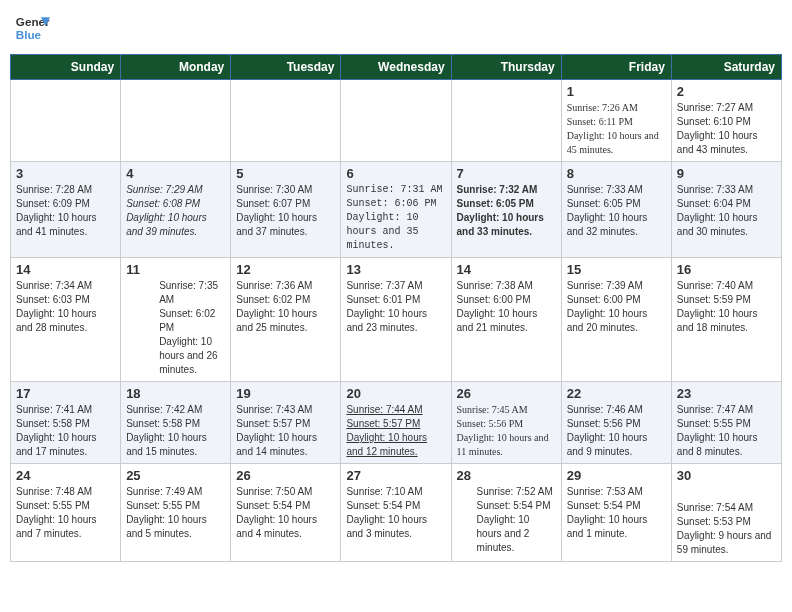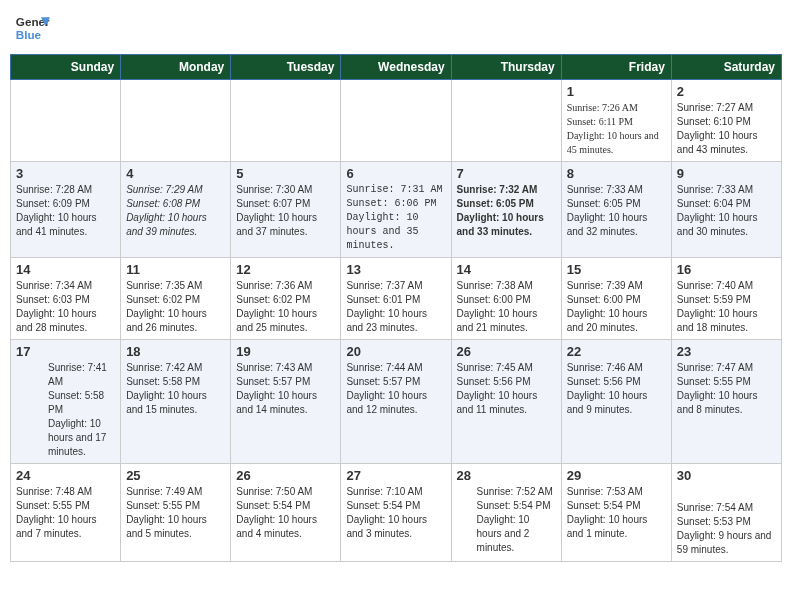--- a/index.html
+++ b/index.html
@@ -174,21 +174,21 @@
       </tr>
       <tr>
         <td>
           <span class="day-number">14</span>
           <div class="day-info" style="white-space: pre-line;">Sunrise: 7:34 AM
 Sunset: 6:03 PM
 Daylight: 10 hours and 28 minutes.</div>
         </td>
         <td>
           <span class="day-number">11</span>
-          <div class="day-info" style="white-space: pre-line;">Sunrise: 7:35 AM
+          <div class="day-info" style="white-space: pre-line; margin-left: 33px;">Sunrise: 7:35 AM
 Sunset: 6:02 PM
 Daylight: 10 hours and 26 minutes.</div>
         </td>
         <td>
           <span class="day-number">12</span>
           <div class="day-info" style="white-space: pre-line;">Sunrise: 7:36 AM
 Sunset: 6:02 PM
 Daylight: 10 hours and 25 minutes.</div>
         </td>
         <td>
@@ -212,45 +212,45 @@
         <td>
           <span class="day-number">16</span>
           <div class="day-info" style="white-space: pre-line;">Sunrise: 7:40 AM
 Sunset: 5:59 PM
 Daylight: 10 hours and 18 minutes.</div>
         </td>
       </tr>
       <tr>
         <td>
           <span class="day-number">17</span>
-          <div class="day-info" style="white-space: pre-line; margin-left: 32px;">Sunrise: 7:41 AM
+          <div class="day-info" style="white-space: pre-line;">Sunrise: 7:41 AM
 Sunset: 5:58 PM
 Daylight: 10 hours and 17 minutes.</div>
         </td>
         <td>
           <span class="day-number">18</span>
           <div class="day-info" style="white-space: pre-line;">Sunrise: 7:42 AM
 Sunset: 5:58 PM
 Daylight: 10 hours and 15 minutes.</div>
         </td>
         <td>
           <span class="day-number">19</span>
           <div class="day-info" style="white-space: pre-line;">Sunrise: 7:43 AM
 Sunset: 5:57 PM
 Daylight: 10 hours and 14 minutes.</div>
         </td>
         <td>
           <span class="day-number">20</span>
-          <div class="day-info" style="white-space: pre-line;">Sunrise: 7:44 AM
+          <div class="day-info" style="white-space: pre-line; text-decoration: underline;">Sunrise: 7:44 AM
 Sunset: 5:57 PM
 Daylight: 10 hours and 12 minutes.</div>
         </td>
         <td>
           <span class="day-number">26</span>
-          <div class="day-info" style="white-space: pre-line;">Sunrise: 7:45 AM
+          <div class="day-info" style="white-space: pre-line; font-family: Liberation Serif, serif;">Sunrise: 7:45 AM
 Sunset: 5:56 PM
 Daylight: 10 hours and 11 minutes.</div>
         </td>
         <td>
           <span class="day-number">22</span>
           <div class="day-info" style="white-space: pre-line;">Sunrise: 7:46 AM
 Sunset: 5:56 PM
 Daylight: 10 hours and 9 minutes.</div>
         </td>
         <td>

